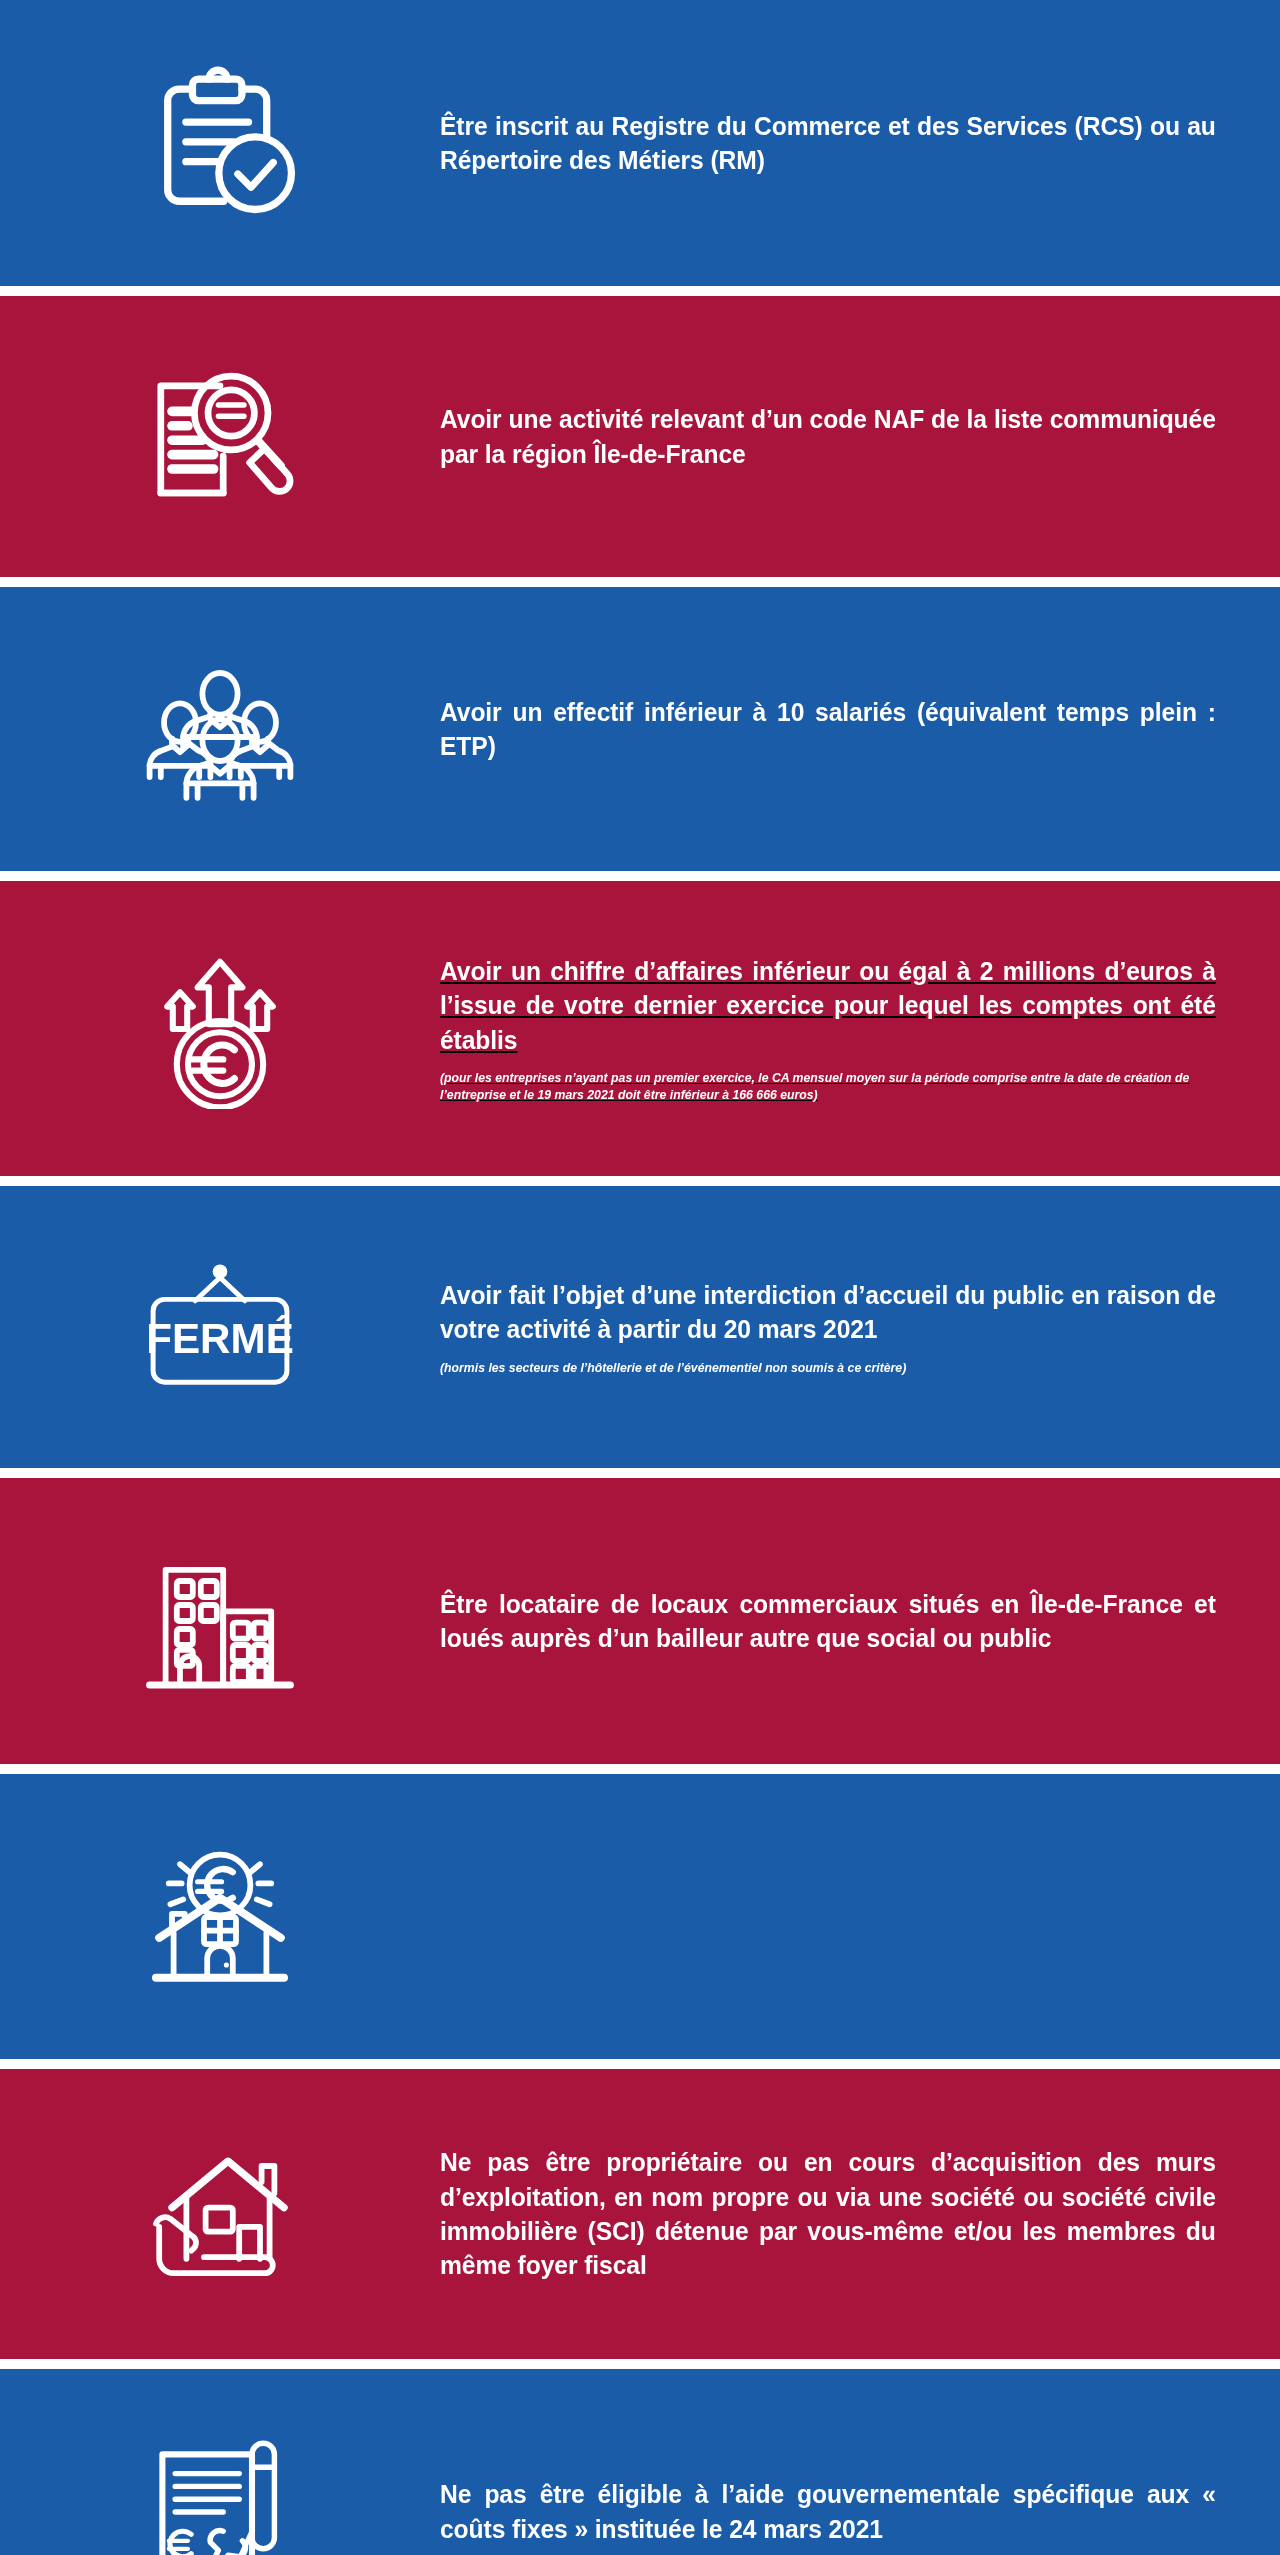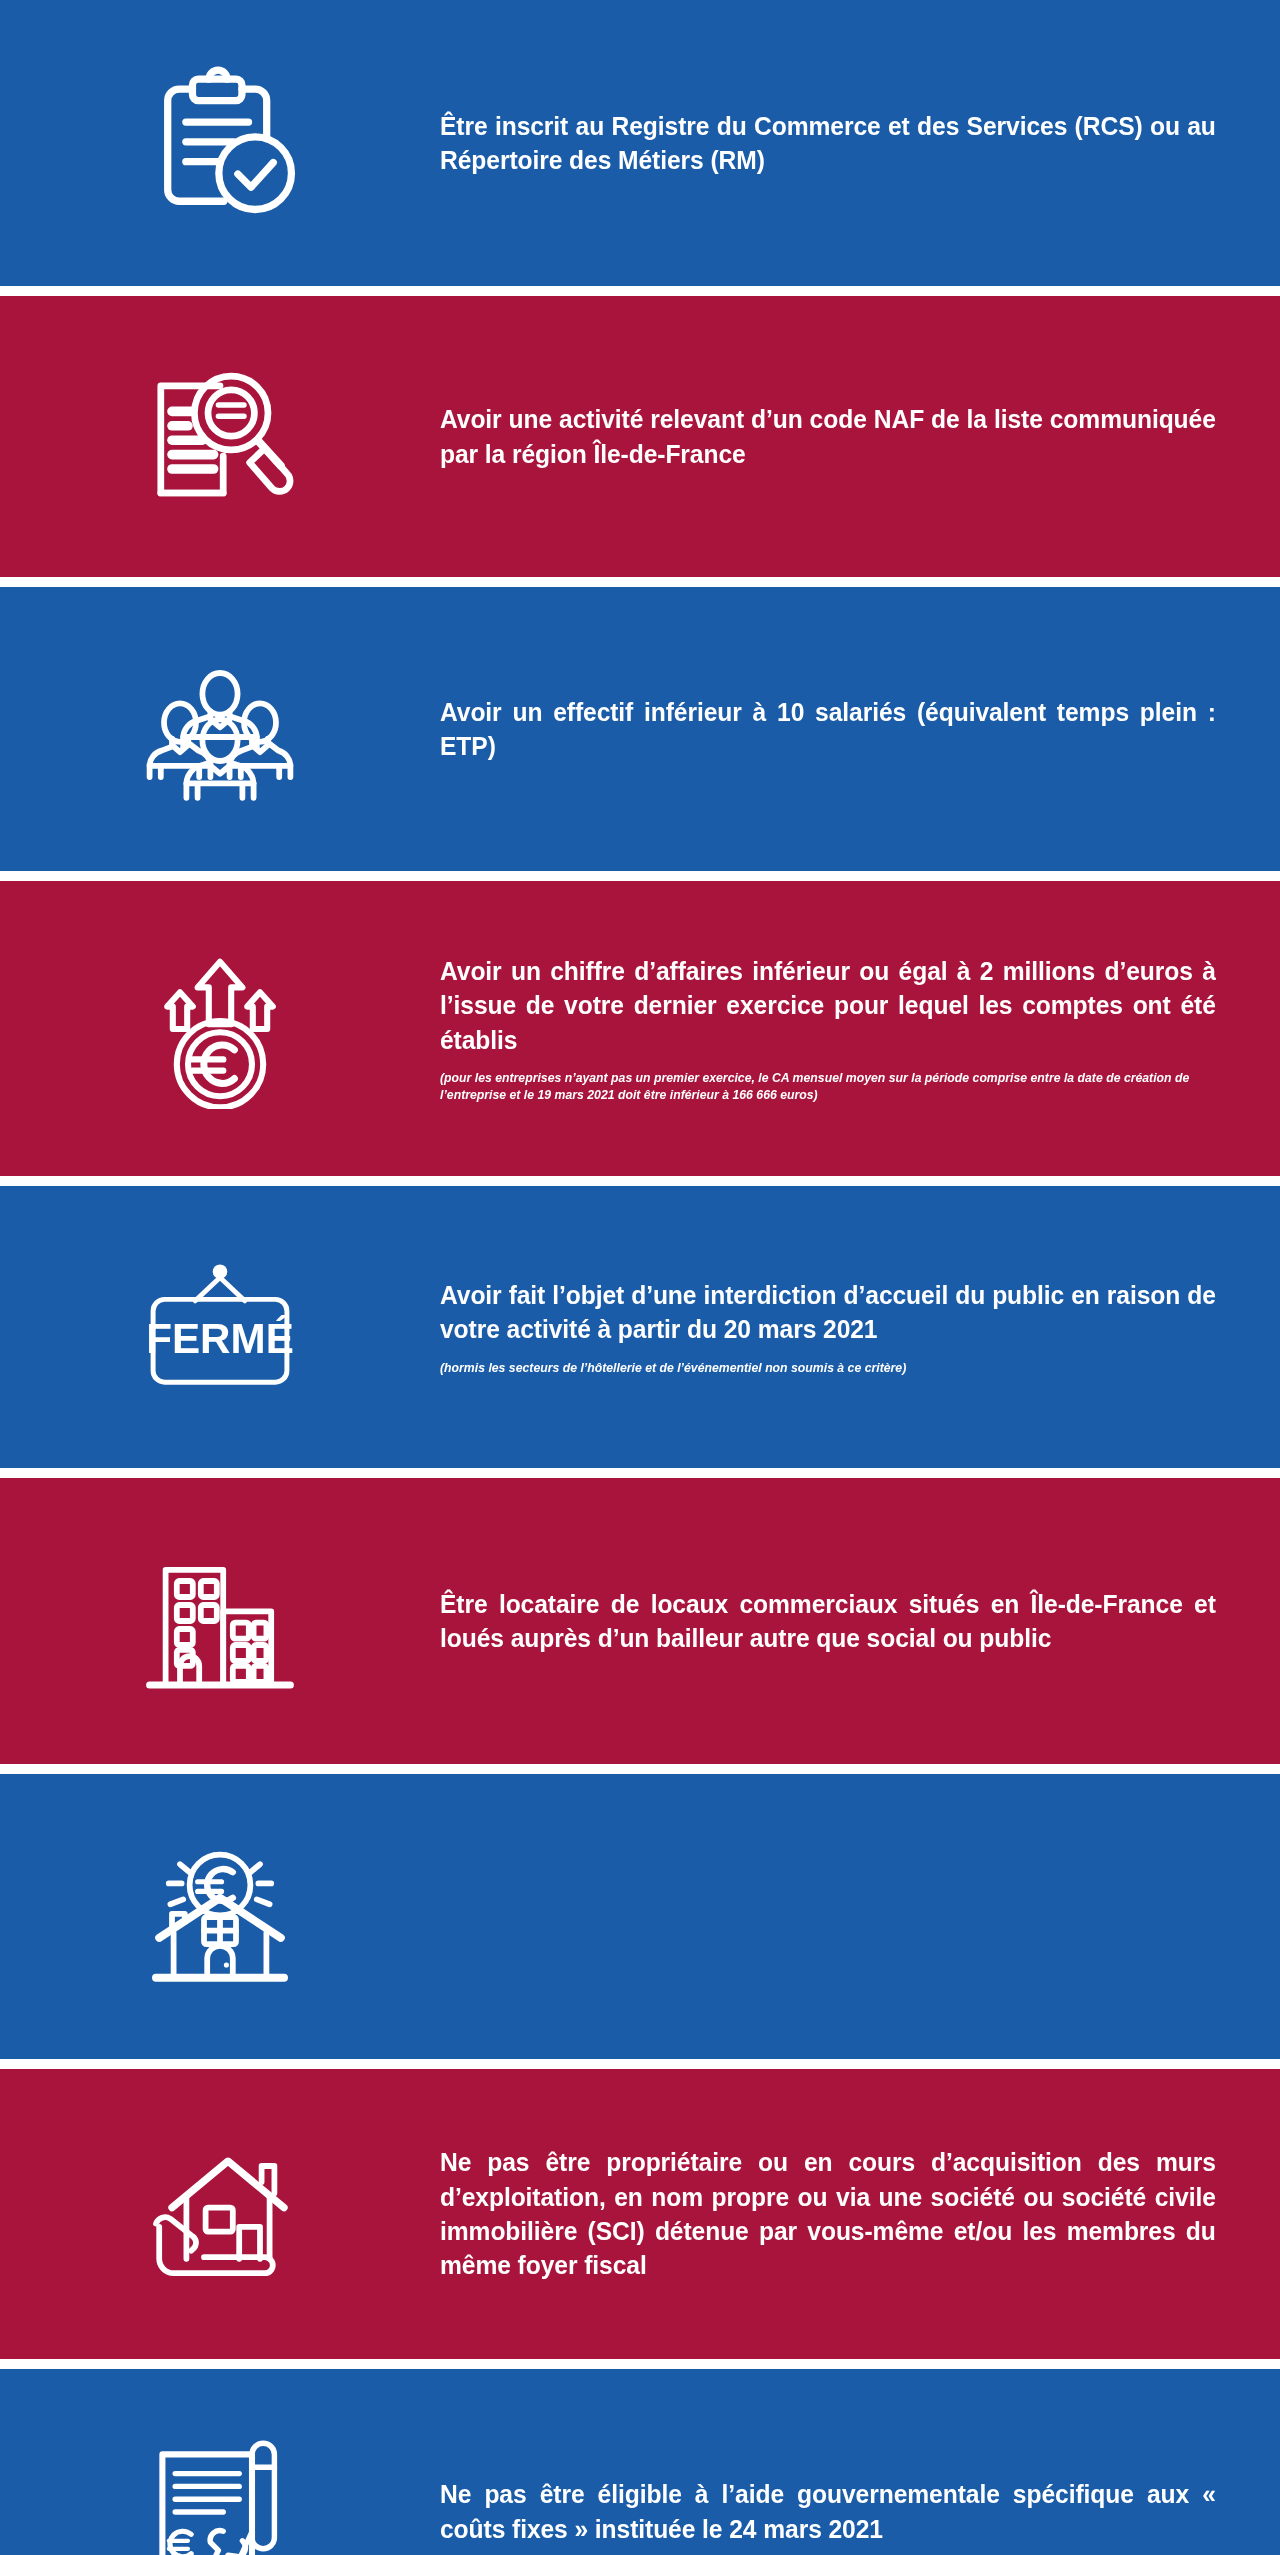--- a/index.html
+++ b/index.html
@@ -63,21 +63,21 @@
     margin:12px 0 0 0;
     transform:scaleX(0.93);
     transform-origin:left center;
     width:107.5%;
   }
 
   
   .b1{min-height:286px;}
   .b2{min-height:281px;}
   .b3{min-height:284px;justify-content:space-between;}
-  .b4{min-height:295px;}
+  .b4{min-height:295px;text-decoration:underline;}
   .b5{min-height:282px;}
   .b6{min-height:286px;}
   .b7{min-height:285px;}
   .b8{min-height:290px;justify-content:flex-end;}
   .b9{min-height:285px;}
 </style>
 </head>
 <body>
 
 <div class="infographic">

